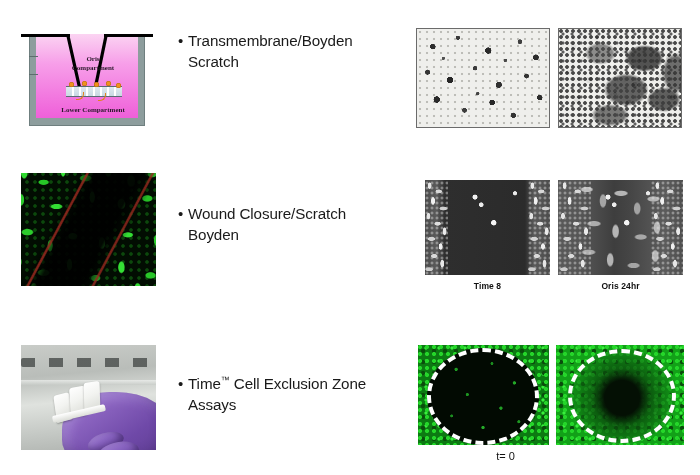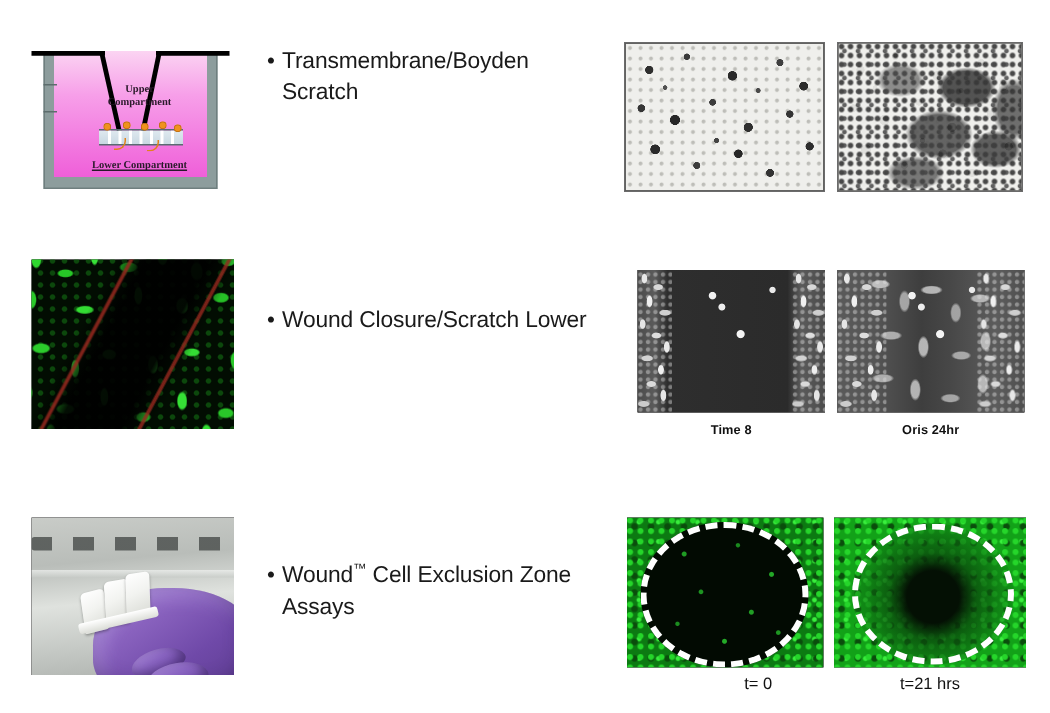--- a/index.html
+++ b/index.html
@@ -112,21 +112,20 @@
   }
   .boyden-label.upper {
     left: 46px;
     top: 29px;
     width: 58px;
   }
   .boyden-label.lower {
     left: 28px;
     top: 80px;
     width: 94px;
-    text-decoration: underline;
   }
   .membrane {
     position: absolute;
     left: 48px;
     top: 60px;
     width: 56px;
     height: 11px;
     background: linear-gradient(180deg,#dfe9ef 0%, #c9d8e2 100%);
     border-top: 1px solid #5a6a72;
     border-bottom: 1px solid #5a6a72;
@@ -508,21 +507,21 @@
       <span class="pore" style="left:48px"></span>
     </div>
     <span class="cell-dot" style="left:51px; top:56px;"></span>
     <span class="cell-dot" style="left:64px; top:55px;"></span>
     <span class="cell-dot" style="left:76px; top:56px;"></span>
     <span class="cell-dot" style="left:88px; top:55px;"></span>
     <span class="cell-dot" style="left:98px; top:57px;"></span>
     <span class="cell-tail" style="left:58px; top:66px;"></span>
     <span class="cell-tail" style="left:80px; top:67px;"></span>
 
-    <div class="boyden-label upper">Upper
+    <div class="boyden-label upper">Oris
 Compartment</div>
     <div class="boyden-label lower">Lower Compartment</div>
   </div>
 
   <div class="bullet-row" style="left:178px; top:30px;">
     <span class="bullet-dot">•</span>
     <span class="bullet-text">Transmembrane/Boyden Scratch</span>
   </div>
 
   <div class="photo bordered" style="left:416px; top:28px; width:134px; height:100px;">
@@ -535,21 +534,21 @@
 
   <div class="photo" style="left:21px; top:173px; width:135px; height:113px;">
     <div class="fluo-scratch"></div>
     <div class="fluo-cells"></div>
     <div class="scratch-band"></div>
     <div class="scratch-line"></div>
   </div>
 
   <div class="bullet-row" style="left:178px; top:203px;">
     <span class="bullet-dot">•</span>
-    <span class="bullet-text">Wound Closure/Scratch Lower</span>
+    <span class="bullet-text">Wound Closure/Scratch Boyden</span>
   </div>
 
   <div class="photo" style="left:425px; top:180px; width:125px; height:95px;">
     <div class="phase"></div>
     <div class="phase-gap"></div>
     <div class="phase-cells-l"></div>
     <div class="phase-cells-r"></div>
     <div class="phase-specks"></div>
   </div>
   <div class="cap bold" style="left:425px; top:281px; width:125px;">Time 8</div>
@@ -574,32 +573,31 @@
       <span class="finger f3"></span>
     </div>
     <div class="stopper s1"></div>
     <div class="stopper s2"></div>
     <div class="stopper s3"></div>
     <div class="stopper-bar"></div>
   </div>
 
   <div class="bullet-row" style="left:178px; top:373px;">
     <span class="bullet-dot">•</span>
-    <span class="bullet-text"><span>Wound</span><span class="tm">™</span><span> Cell Exclusion Zone Assays</span></span>
+    <span class="bullet-text"><span>Time</span><span class="tm">™</span><span> Cell Exclusion Zone Assays</span></span>
   </div>
 
   <div class="photo" style="left:418px; top:345px; width:131px; height:100px;">
     <div class="oris-lawn"></div>
     <div class="oris-zone" style="left:9px; top:3px; width:112px; height:97px;">
       <div class="oris-specks"></div>
     </div>
     <div class="oris-dash" style="left:9px; top:3px; width:112px; height:97px;"></div>
   </div>
   <div class="cap plain" style="left:440px; top:450px; width:131px;">t= 0</div>
 
   <div class="photo" style="left:556px; top:345px; width:128px; height:100px;">
     <div class="oris-lawn" style="background-color:#12a118;"></div>
     <div class="oris-zone partial" style="left:12px; top:4px; width:108px; height:94px;"></div>
     <div class="oris-dash" style="left:12px; top:4px; width:108px; height:94px;"></div>
   </div>
-  <div class="cap plain" style="left:556px; top:450px; width:128px;">t=21 hrs</div>
 
 </div>
 
 </body></html>

